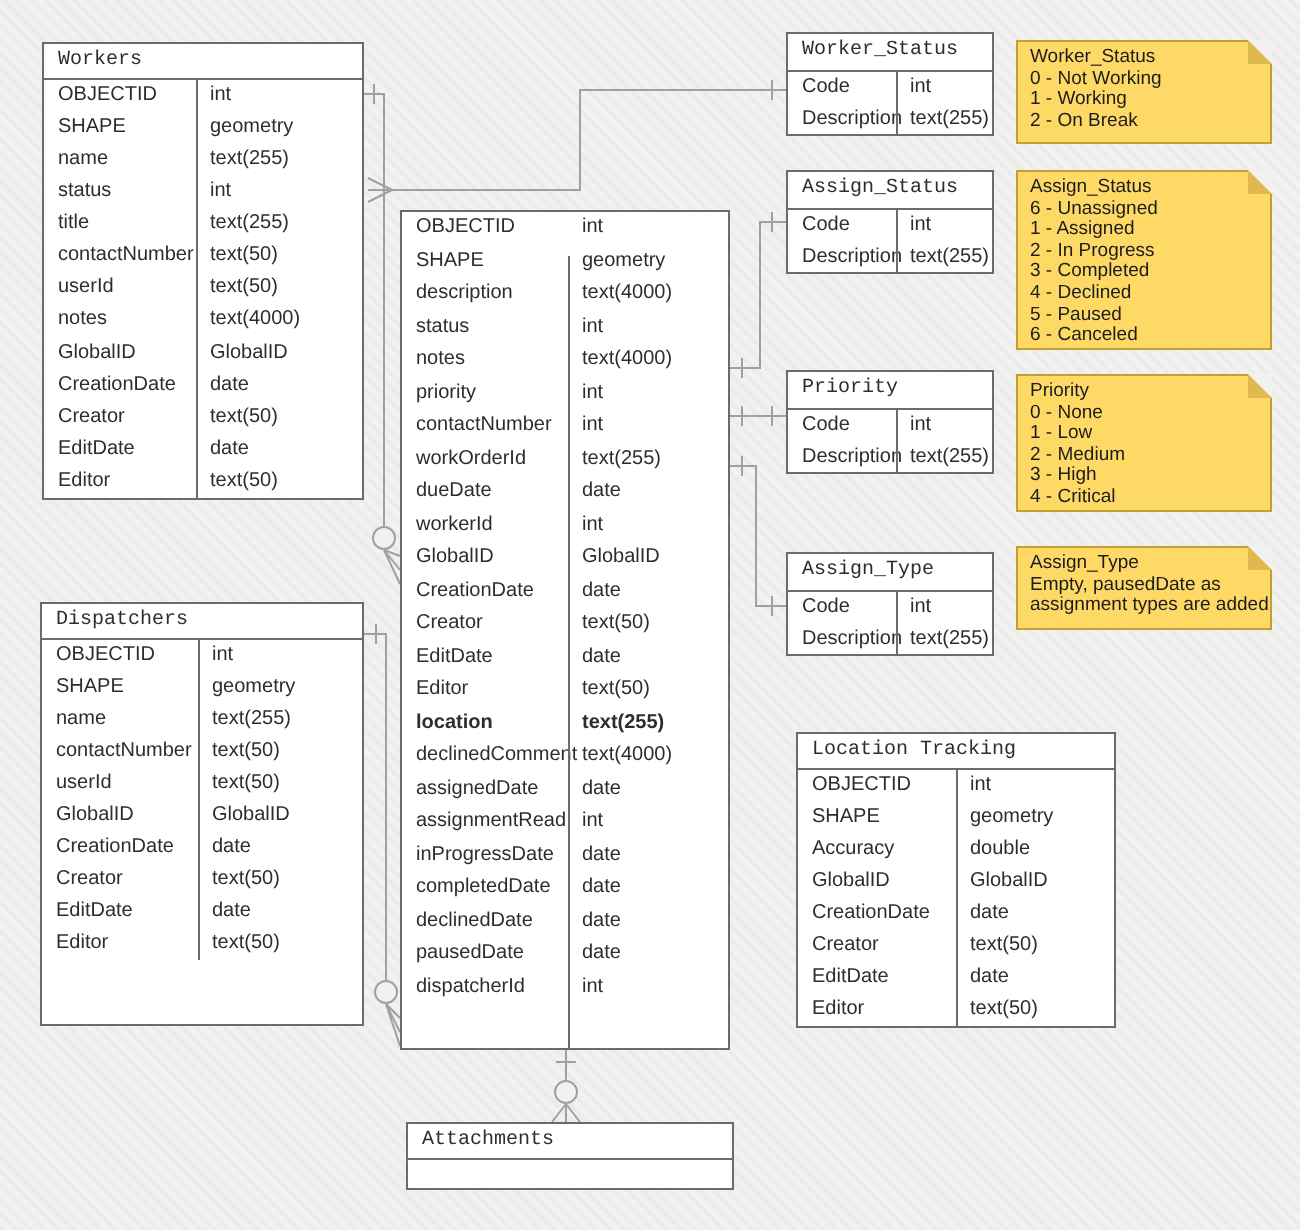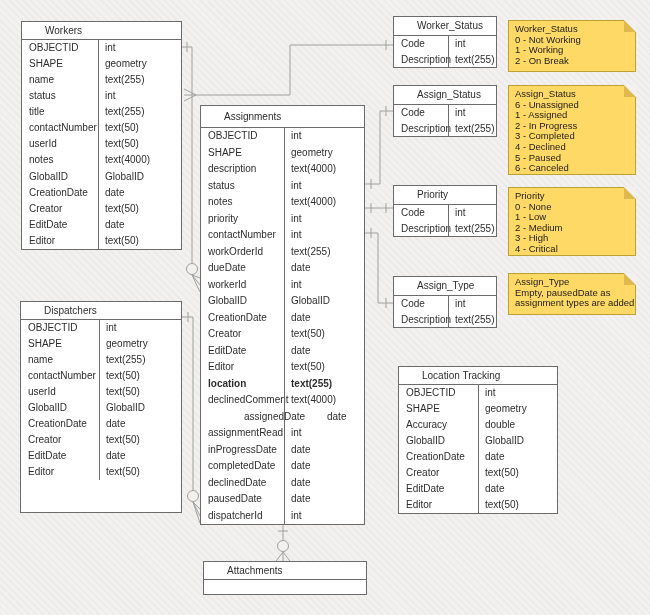--- a/index.html
+++ b/index.html
@@ -13,21 +13,21 @@
     background-color:#f2f1ef;
     background-image:repeating-linear-gradient(45deg, rgba(0,0,0,0.022) 0 2px, rgba(0,0,0,0) 2px 5px);
   }
   #wires{position:absolute;left:0;top:0;z-index:1;}
   .tbl{
     position:absolute;background:#ffffff;border:1px solid #6b6b6b;
     box-sizing:border-box;z-index:2;color:#2d2d2d;
   }
   .tbl-title{
     border-bottom:1px solid #6b6b6b;box-sizing:border-box;
-    font-size:10px;padding-left:23px;white-space:nowrap;overflow:hidden;
+    font-size:10px;padding-left:7px;white-space:nowrap;overflow:hidden;font-family:Liberation Mono, monospace;
   }
   .tbl-body{position:relative;}
   .row{position:relative;white-space:nowrap;}
   .fn,.ft{position:absolute;top:0;font-size:10px;white-space:nowrap;}
   .fn{left:7px;}
   .vdiv{position:absolute;width:1px;background:#6b6b6b;z-index:3;}
   .note{
     position:absolute;background:#ffd966;border:1px solid #bfa033;
     box-sizing:border-box;z-index:2;color:#1c1c1c;
     padding:3px 0 0 6px;
@@ -188,21 +188,20 @@
             <span class="ft" style="left: 85px;">date</span>
           </div>
           <div class="row" style="height: 16px; line-height: 16px;">
             <span class="fn">Editor</span>
             <span class="ft" style="left: 85px;">text(50)</span>
           </div>
         </div>
         <div class="vdiv" style="left: 78px; top: 18px; height: 160px;"></div>
       </div>
       <div class="tbl" style="left: 200px; top: 105px; width: 165px; height: 420px;">
-        <div class="tbl-title" style="height: 22px; line-height: 21px;">Assignments</div>
         <div class="tbl-body" style="height: 396px;">
           <div class="row" style="height: 16.5px; line-height: 16.5px;">
             <span class="fn">OBJECTID</span>
             <span class="ft" style="left: 90px;">int</span>
           </div>
           <div class="row" style="height: 16.5px; line-height: 16.5px;">
             <span class="fn">SHAPE</span>
             <span class="ft" style="left: 90px;">geometry</span>
           </div>
           <div class="row" style="height: 16.5px; line-height: 16.5px;">
@@ -258,21 +257,21 @@
             <span class="ft" style="left: 90px;">text(50)</span>
           </div>
           <div class="row" style="height: 16.5px; line-height: 16.5px; font-weight: bold;">
             <span class="fn">location</span>
             <span class="ft" style="left: 90px;">text(255)</span>
           </div>
           <div class="row" style="height: 16.5px; line-height: 16.5px;">
             <span class="fn">declinedComment</span>
             <span class="ft" style="left: 90px;">text(4000)</span>
           </div>
-          <div class="row" style="height: 16.5px; line-height: 16.5px; margin-left: 36px;">
+          <div class="row" style="height: 16.5px; line-height: 16.5px;">
             <span class="fn">assignedDate</span>
             <span class="ft" style="left: 90px;">date</span>
           </div>
           <div class="row" style="height: 16.5px; line-height: 16.5px;">
             <span class="fn">assignmentRead</span>
             <span class="ft" style="left: 90px;">int</span>
           </div>
           <div class="row" style="height: 16.5px; line-height: 16.5px;">
             <span class="fn">inProgressDate</span>
             <span class="ft" style="left: 90px;">date</span>

